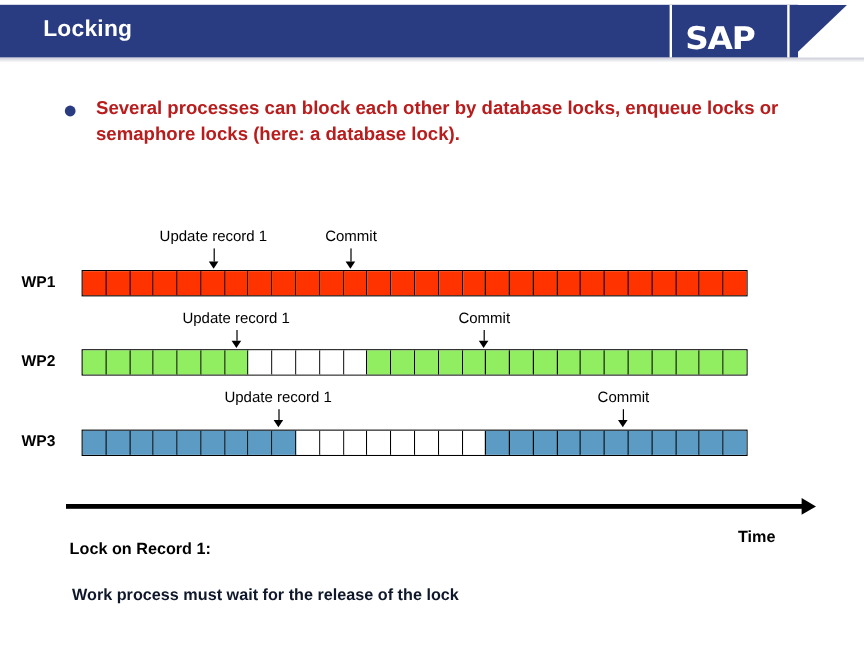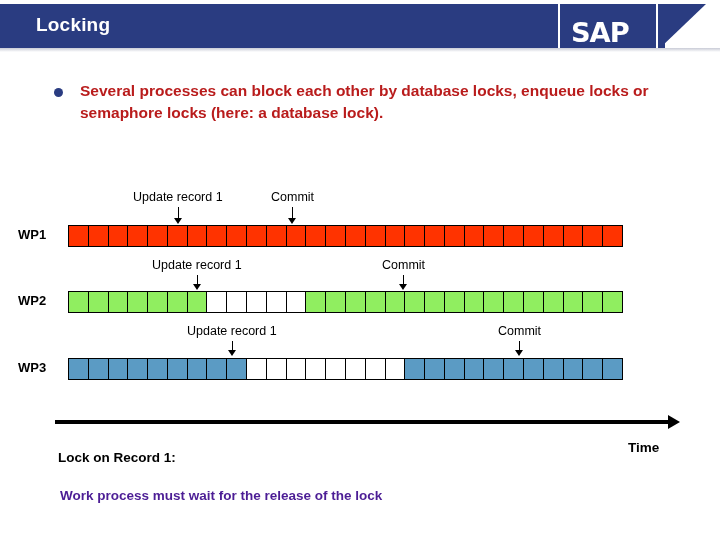--- a/index.html
+++ b/index.html
@@ -107,21 +107,21 @@
     position:absolute;right:0;top:440px;
     font-size:13.5px;font-weight:bold;color:#000;
   }
 
   .lock-caption{
     position:absolute;left:58px;top:450px;
     font-size:13.5px;font-weight:bold;color:#000;white-space:nowrap;
   }
   .wait-caption{
     position:absolute;left:60px;top:488px;
-    font-size:13.5px;font-weight:bold;color:#4c1d95;white-space:nowrap;
+    font-size:13.5px;font-weight:bold;color:#0f172a;white-space:nowrap;
   }
 
   
   .footer{position:absolute;left:0;top:520px;width:720px;height:20px;}
   .f-copy{position:absolute;left:48px;top:0;font-size:8.5px;color:#111;white-space:nowrap;}
   .f-title{position:absolute;left:180px;top:0;font-size:8.5px;color:#111;white-space:nowrap;}
   .f-page{position:absolute;left:410px;top:0;font-size:8.5px;color:#111;white-space:nowrap;}
 </style>
 </head>
 <body>
@@ -265,20 +265,20 @@
       </div>
       <div class="anno" style="top: 324px; left: 498px;">Commit</div>
       <div class="arrow" style="left: 514.5px; top: 341px; height: 15px;">
         <div class="shaft" style="height: 9px;"></div>
         <div class="head" style="top: 9px;"></div>
       </div>
       <div class="timeaxis" style="width: 625px;">
         <div class="line" style="width: 614px;"></div>
         <div class="tip" style="left: 613px;"></div>
       </div>
-      <div class="time-label" style="left: 628px;">Time</div>
+      <div class="time-label" style="left: 615px;">Time</div>
     </div>
 
   <div class="lock-caption">Lock on Record 1:</div>
   <div class="wait-caption">Work process must wait for the release of the lock</div>
 
 
 </div>
 
 </body></html>

